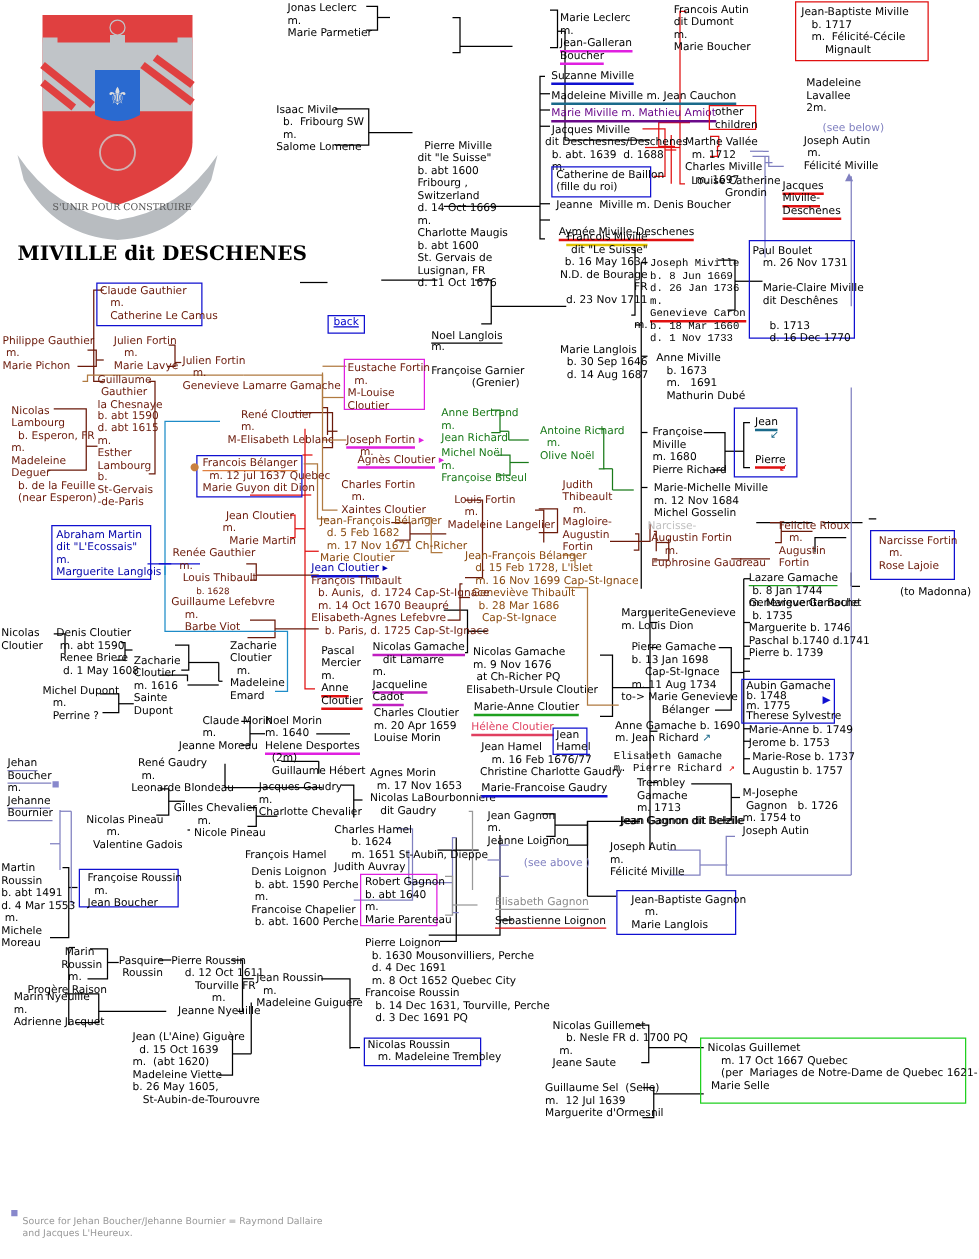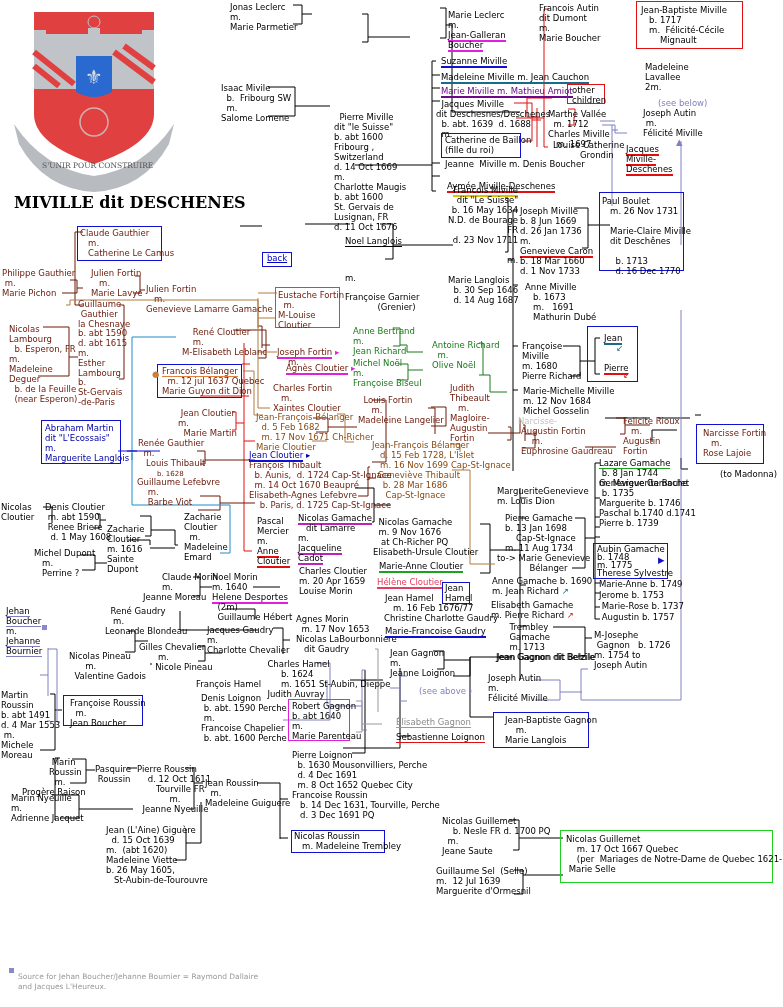--- a/index.html
+++ b/index.html
@@ -314,25 +314,25 @@
 <div class="t" style="left:572px;top:85px;"><span>other</span><br><span>children</span></div>
 <div class="t" style="left:548px;top:109px;"><span>Marthe Vallée</span><br>&nbsp;&nbsp;<span>m. 1712</span><br><span>Charles Miville</span><br>&nbsp;&nbsp;&nbsp;<span>m. 1697</span></div>
 <div class="t" style="left:553px;top:140px;"><span>Louise Catherine</span><br>&nbsp;&nbsp;&nbsp;&nbsp;&nbsp;&nbsp;&nbsp;&nbsp;&nbsp;&nbsp;<span>Grondin</span></div>
 <div class="t" style="left:626px;top:144px;"><u class="ul" style="border-color:#e01010">Jacques</u><br><u class="ul" style="border-color:#e01010">Miville-</u><br><u class="ul" style="border-color:#e01010">Deschenes</u></div>
 <div class="t" style="left:445px;top:159px;">Jeanne  Miville m. Denis Boucher</div>
 <div class="t" style="left:447px;top:181px;"><u class="ul" style="border-color:#e01010">Aymée Miville-Deschenes</u></div>
 
 <div class="t" style="left:448px;top:185px;text-align:right;"><u class="ul" style="border-color:#e0c000">Francois Miville</u><br><span>dit "Le Suisse"</span><br><span>b. 16 May 1634</span><br><span>N.D. de Bourage</span><br><span>FR</span><br><span>d. 23 Nov 1711</span><br><br><span>m.</span></div>
 <div class="t" style="left:448px;top:275px;"><span>Marie Langlois</span><br>&nbsp;&nbsp;<span>b. 30 Sep 1646</span><br>&nbsp;&nbsp;<span>d. 14 Aug 1687</span></div>
 <div class="back"><a>back</a></div>
-<div class="t" style="left:345px;top:236px;"><u class="ul" style="border-color:#000;border-bottom-width:1px">Noel Langlois</u></div>
+<div class="t" style="left:345px;top:264px;"><u class="ul" style="border-color:#000;border-bottom-width:1px">Noel Langlois</u></div>
 <div class="t" style="left:345px;top:273px;">m.</div>
 <div class="t" style="left:345px;top:292px;"><span>Françoise Garnier</span><br>&nbsp;&nbsp;&nbsp;&nbsp;&nbsp;&nbsp;&nbsp;&nbsp;&nbsp;&nbsp;&nbsp;&nbsp;<span>(Grenier)</span></div>
 
-<div class="t" style="left:520px;top:206px;"><span>Joseph Miville</span><br><span>b. 8 Jun 1669</span><br><span>d. 26 Jan 1736</span><br><span>m.</span><br><u class="ul" style="border-color:#e01010">Genevieve Caron</u><br><span>b. 18 Mar 1660</span><br><span>d. 1 Nov 1733</span></div>
+<div class="t" style="left:520px;top:206px;font-family:Liberation Mono, monospace;"><span>Joseph Miville</span><br><span>b. 8 Jun 1669</span><br><span>d. 26 Jan 1736</span><br><span>m.</span><br><u class="ul" style="border-color:#e01010">Genevieve Caron</u><br><span>b. 18 Mar 1660</span><br><span>d. 1 Nov 1733</span></div>
 <div class="box b-blue" style="left:599px;top:192px;width:83px;height:77px;"></div>
 <div class="t" style="left:602px;top:196px;"><span>Paul Boulet</span><br>&nbsp;&nbsp;&nbsp;<span>m. 26 Nov 1731</span><br><br>&nbsp;&nbsp;&nbsp;<span>Marie-Claire Miville</span><br>&nbsp;&nbsp;&nbsp;<span>dit Deschênes</span><br><br>&nbsp;&nbsp;&nbsp;&nbsp;&nbsp;<span>b. 1713</span><br>&nbsp;&nbsp;&nbsp;&nbsp;&nbsp;<span>d. 16 Dec 1770</span></div>
 <div class="t" style="left:525px;top:282px;"><span>Anne Miville</span><br>&nbsp;&nbsp;&nbsp;<span>b. 1673</span><br>&nbsp;&nbsp;&nbsp;<span>m.   1691</span><br>&nbsp;&nbsp;&nbsp;<span>Mathurin Dubé</span></div>
 <div class="t" style="left:522px;top:341px;"><span>Françoise</span><br><span>Miville</span><br><span>m. 1680</span><br><span>Pierre Richard</span></div>
 <div class="box b-blue" style="left:587px;top:326px;width:49px;height:54px;"></div>
 <div class="t" style="left:604px;top:333px;"><u class="ul" style="border-color:#1a6a8a">Jean</u></div>
 <div class="t" style="left:616px;top:343px;color:#1a6a8a;">↙</div>
 <div class="t" style="left:604px;top:363px;"><u class="ul" style="border-color:#e01010">Pierre</u></div>
 <div class="t" style="left:623px;top:370px;color:#e01010;">↙</div>
 <div class="t" style="left:523px;top:386px;"><span>Marie-Michelle Miville</span><br><span>m. 12 Nov 1684</span><br><span>Michel Gosselin</span></div>
@@ -390,21 +390,21 @@
 <div class="t" style="left:377px;top:577px;color:#e04060;"><u class="ul" style="border-color:#e04060">Hélène Cloutier</u></div>
 <div class="t" style="left:497px;top:486px;"><span>MargueriteGenevieve</span><br><span>m. Louis Dion</span></div>
 <div class="t" style="left:497px;top:513px;">&nbsp;&nbsp;&nbsp;<span>Pierre Gamache</span><br>&nbsp;&nbsp;&nbsp;<span>b. 13 Jan 1698</span><br>&nbsp;&nbsp;&nbsp;&nbsp;&nbsp;&nbsp;&nbsp;<span>Cap-St-Ignace</span><br>&nbsp;&nbsp;&nbsp;<span>m. 11 Aug 1734</span><br><span>to-&gt; Marie Genevieve</span><br>&nbsp;&nbsp;&nbsp;&nbsp;&nbsp;&nbsp;&nbsp;&nbsp;&nbsp;&nbsp;&nbsp;&nbsp;<span>Bélanger</span></div>
 <div class="t" style="left:599px;top:458px;"><u class="ul" style="border-color:#20a020;border-bottom-width:1px">Lazare Gamache</u><br>&nbsp;<span>b. 8 Jan 1744</span><br><span>m. Marguerite Boulet</span></div>
 <div class="t" style="left:599px;top:478px;"><span>Genevieve Gamache</span><br>&nbsp;<span>b. 1735</span><br><span>Marguerite b. 1746</span><br><span>Paschal b.1740 d.1741</span><br><span>Pierre b. 1739</span></div>
 <div class="box b-blue" style="left:593px;top:543px;width:73px;height:34px;"></div>
 <div class="t" style="left:597px;top:545px;line-height:8px;"><span>Aubin Gamache</span><br><span>b. 1748</span><br><span>m. 1775</span><br><span>Therese Sylvestre</span></div>
 <div class="t" style="left:658px;top:555px;color:#1010d0;">▶</div>
 <div class="t" style="left:599px;top:579px;line-height:11px;"><span>Marie-Anne b. 1749</span><br><span>Jerome b. 1753</span><br>&nbsp;<span>Marie-Rose b. 1737</span><br>&nbsp;<span>Augustin b. 1757</span></div>
 <div class="t" style="left:492px;top:576px;"><span>Anne Gamache b. 1690</span><br><span>m. Jean Richard</span> <span style="color:#1a6a8a">↗</span></div>
-<div class="t" style="left:491px;top:600px;"><span>Elisabeth Gamache</span><br><span>m. Pierre Richard</span> <span style="color:#e01010">↗</span></div>
+<div class="t" style="left:491px;top:600px;font-family:Liberation Mono, monospace;"><span>Elisabeth Gamache</span><br><span>m. Pierre Richard</span> <span style="color:#e01010">↗</span></div>
 <div class="t" style="left:496px;top:622px;">&nbsp;&nbsp;&nbsp;&nbsp;&nbsp;<span>Trembley</span><br>&nbsp;&nbsp;&nbsp;&nbsp;&nbsp;<span>Gamache</span><br>&nbsp;&nbsp;&nbsp;&nbsp;&nbsp;<span>m. 1713</span><br><span>Jean Gagnon dit Belzile</span></div>
 <div class="t" style="left:594px;top:630px;"><span>M-Josephe</span><br>&nbsp;<span>Gagnon</span>&nbsp;&nbsp;&nbsp;<span>b. 1726</span><br><span>m. 1754 to</span><br><span>Joseph Autin</span></div>
 
 <div class="t" style="left:143px;top:572px;">&nbsp;&nbsp;&nbsp;&nbsp;&nbsp;&nbsp;&nbsp;<span>Claude Morin</span><br>&nbsp;&nbsp;&nbsp;&nbsp;&nbsp;&nbsp;&nbsp;<span>m.</span><br><span>Jeanne Moreau</span></div>
 <div class="t" style="left:212px;top:572px;"><span>Noel Morin</span><br><span>m. 1640</span><br><u class="ul" style="border-color:#e020e0">Helene Desportes</u><br>&nbsp;&nbsp;<span>(2m)</span><br>&nbsp;&nbsp;<span>Guillaume Hébert</span></div>
 <div class="t" style="left:299px;top:566px;"><span>Charles Cloutier</span><br><span>m. 20 Apr 1659</span><br><span>Louise Morin</span></div>
 <div class="t" style="left:385px;top:593px;"><span>Jean Hamel</span><br>&nbsp;&nbsp;&nbsp;<span>m. 16 Feb 1676/77</span></div>
 <div class="box b-blue" style="left:442px;top:582px;width:26px;height:20px;"></div>
 <div class="t" style="left:445px;top:583px;"><span>Jean</span><br><u class="ul" style="border-color:#1010d0;border-bottom-width:1px">Hamel</u></div>
 <div class="t" style="left:296px;top:614px;"><span>Agnes Morin</span><br>&nbsp;&nbsp;<span>m. 17 Nov 1653</span><br><span>Nicolas LaBourbonniere</span><br>&nbsp;&nbsp;&nbsp;<span>dit Gaudry</span></div>

